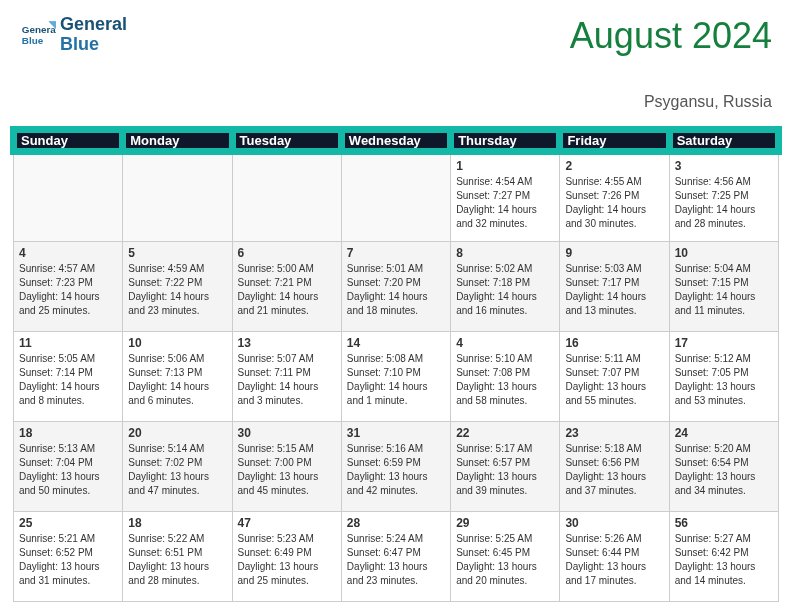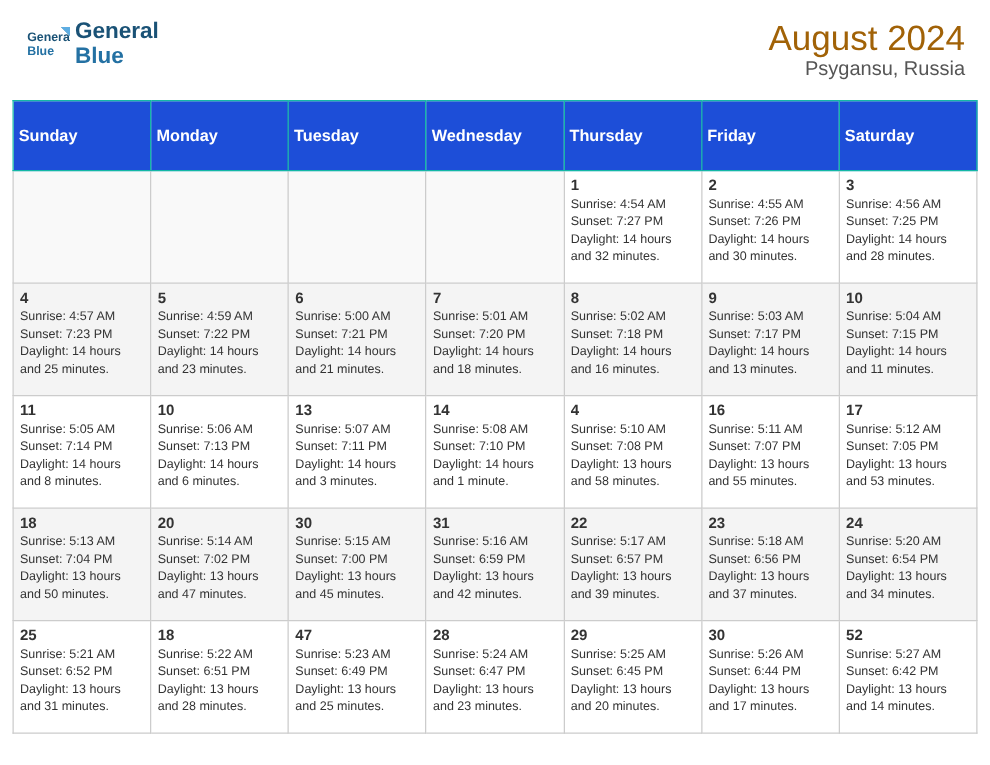--- a/index.html
+++ b/index.html
@@ -29,41 +29,42 @@
     }
     .logo-icon {
       width: 36px;
       height: 36px;
       margin-right: 4px;
     }
     .title-area {
       text-align: right;
     }
     .month-title {
-      font-size: 28px;
+      font-size: 36px;
       font-weight: normal;
-      color: #a16207;
+      color: #15803d;
     }
     .location-title {
       font-size: 16px;
       color: #555;
+      margin-top: 36px;
     }
     .calendar {
       width: 100%;
       border-collapse: collapse;
       table-layout: fixed;
     }
     .calendar thead tr th {
-      background-color: #1d4ed8;
+      background-color: #0f172a;
       color: #fff;
       font-size: 13px;
       font-weight: bold;
-      padding: 20px 4px;
+      padding: 0 4px;
       text-align: left;
-      border: 1px solid #14b8a6;
+      border: 7px solid #14b8a6;
     }
     .calendar tbody tr td {
       border: 1px solid #ccc;
       vertical-align: top;
       padding: 4px 5px;
       font-size: 10.5px;
       color: #333;
       height: 90px;
     }
     .calendar tbody tr td.empty {
@@ -250,18 +251,18 @@
         </td>
         <td>
           <span class="day-number">29</span>
           <div class="cell-content">Sunrise: 5:25 AM<br>Sunset: 6:45 PM<br>Daylight: 13 hours and 20 minutes.</div>
         </td>
         <td>
           <span class="day-number">30</span>
           <div class="cell-content">Sunrise: 5:26 AM<br>Sunset: 6:44 PM<br>Daylight: 13 hours and 17 minutes.</div>
         </td>
         <td>
-          <span class="day-number">52</span>
+          <span class="day-number">56</span>
           <div class="cell-content">Sunrise: 5:27 AM<br>Sunset: 6:42 PM<br>Daylight: 13 hours and 14 minutes.</div>
         </td>
       </tr>
     </tbody>
 </table>
 
 </body></html>

